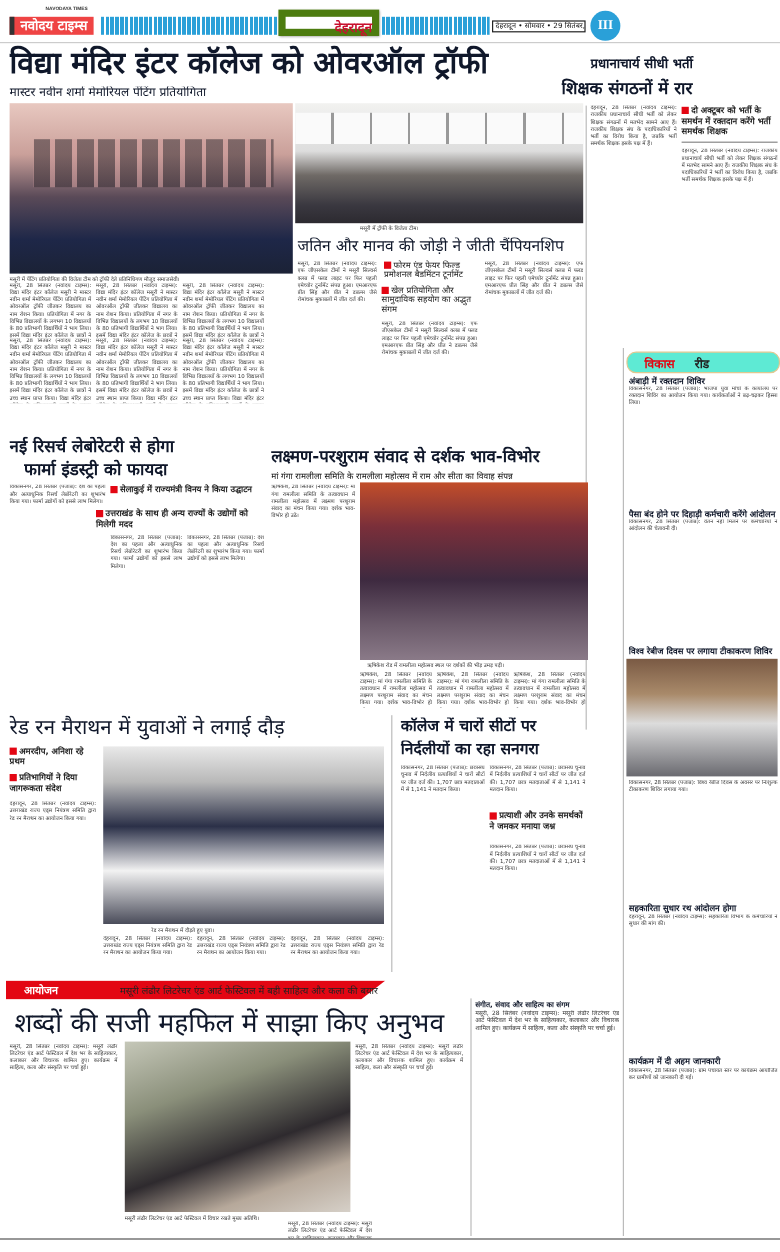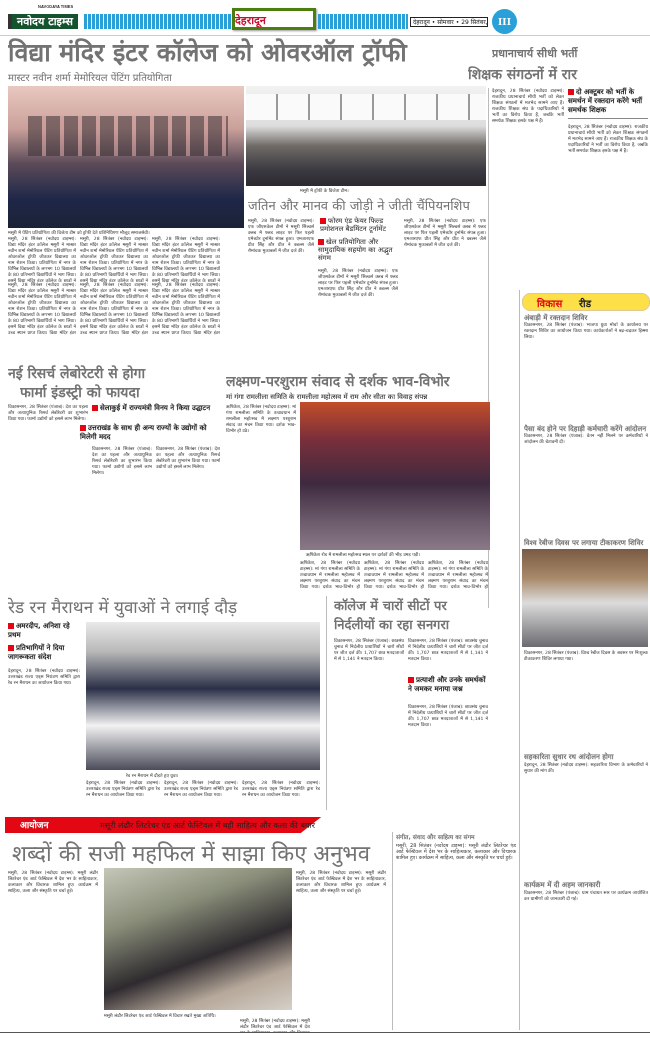--- a/index.html
+++ b/index.html
@@ -2,35 +2,35 @@
 <html><head>
 <meta charset="utf-8">
 <style>
   *{box-sizing:border-box;margin:0;padding:0}
   html,body{width:650px;height:1043px;background:#fff;overflow:hidden}
   body{font-family:"Liberation Serif","DejaVu Serif",serif;color:#111;position:relative}
   .abs{position:absolute}
   
   .mast{left:0;top:0;width:650px;height:34px}
   .logo-small{left:38px;top:4px;font:bold 4px "Liberation Sans",sans-serif;color:#333}
-  .logo{left:8px;top:14px;width:70px;height:15px;background:#14532d;color:#fff;font:bold 11px "DejaVu Sans",sans-serif;text-align:center;line-height:15px;border-left:4px solid #333}
+  .logo{left:8px;top:14px;width:70px;height:15px;background:#ef4444;color:#fff;font:bold 11px "DejaVu Sans",sans-serif;text-align:center;line-height:15px;border-left:4px solid #333}
   .stripe{top:14px;height:15px;background:repeating-linear-gradient(90deg,#2aa0d8 0 3px,#fff 3px 4px)}
-  .city-tab{left:232px;top:8px;width:84px;height:22px;background:#fff;border:3px solid #4d7c0f;box-shadow:1px 1px 2px #999;font:bold 11px "DejaVu Sans",sans-serif;color:#c8102e;text-align:left;line-height:20px}
+  .city-tab{left:232px;top:8px;width:84px;height:22px;background:#fff;border:6px solid #4d7c0f;box-shadow:1px 1px 2px #999;font:bold 11px "DejaVu Sans",sans-serif;color:#c8102e;text-align:right;line-height:20px}
   .datebox{left:410px;top:17px;width:78px;height:10px;border:1px solid #222;background:#fff;font:6px "DejaVu Sans",sans-serif;line-height:8px;padding-left:2px;white-space:nowrap;overflow:hidden}
   .pagenum{left:492px;top:9px;width:25px;height:25px;border-radius:50%;background:#2aa0d8;color:#fff;font:bold 11px "Liberation Serif",serif;text-align:center;line-height:25px}
   .hline{left:0;top:35px;width:650px;height:1px;background:#ccc}
-  h1,h2,h3,h4{font-family:"DejaVu Sans",sans-serif;font-weight:bold;color:#737373;white-space:nowrap;overflow:hidden}
+  h1,h2,h3,h4{font-family:"DejaVu Sans",sans-serif;font-weight:bold;color:#0f172a;white-space:nowrap;overflow:hidden}
   .body-text{font:4.5px/6px "DejaVu Sans",sans-serif;color:#333;overflow:hidden;text-align:justify}
   .photo{overflow:hidden}
   .caption{font:4.5px "DejaVu Sans",sans-serif;color:#333;white-space:nowrap;overflow:hidden}
   .bullet{font:bold 8px/10px "DejaVu Sans",sans-serif;color:#222}
   .bullet::before{content:"";display:inline-block;width:6px;height:6px;background:#e30613;margin-right:2px;vertical-align:middle}
   .vrule{width:1px;background:#bbb}
   .hrule{height:1px;background:#888}
-  .sidebar-banner{left:522px;top:293px;width:128px;height:18px;background:#fde047;border:1px solid #e0c890;border-radius:8px}
+  .sidebar-banner{left:522px;top:293px;width:128px;height:18px;background:#5eead4;border:1px solid #e0c890;border-radius:8px}
   .aayojan{left:5px;top:817px;width:510px;height:16px;background:#e30613;clip-path:polygon(0 0,62% 0,58% 100%,0 100%)}
   .aayojan-label{left:20px;top:818px;color:#fff;font:bold 9px "DejaVu Sans",sans-serif}
   .fest{left:100px;top:819px;font:8px "DejaVu Sans",sans-serif;color:#222;white-space:nowrap}
   .footer-marks{left:0;top:1032px;width:650px;height:1px;background:#555}
 </style>
 </head>
 <body>
 
 <div class="abs mast">
   <div class="abs logo-small">NAVODAYA TIMES</div>

